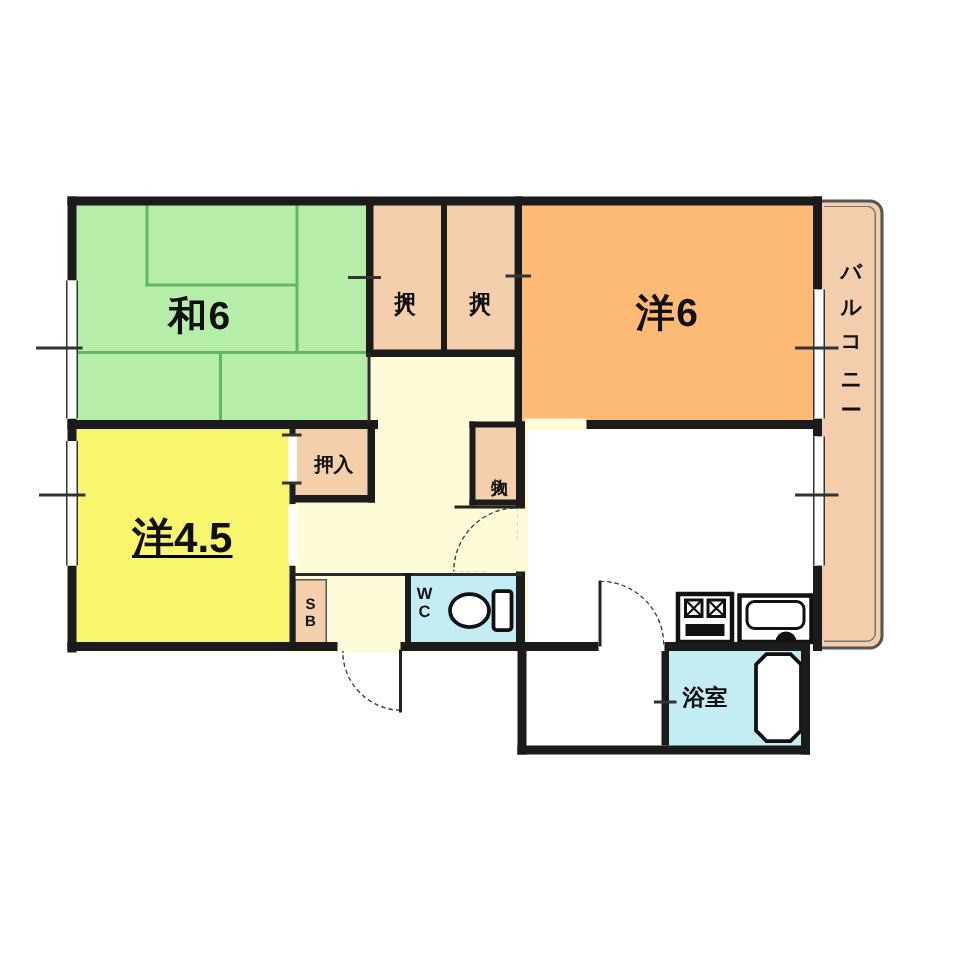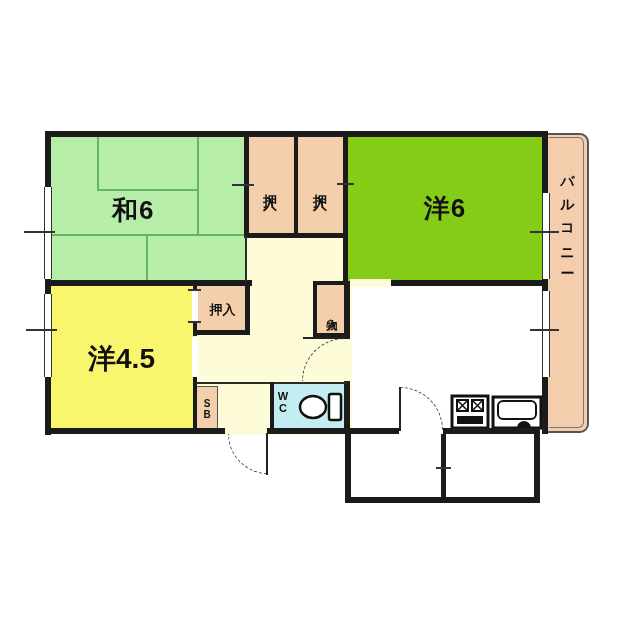--- a/index.html
+++ b/index.html
@@ -42,25 +42,25 @@
   <div class="tat" style="left:146px;top:235px;width:2px;height:50px;"></div>
   <span class="lbl big abs" style="left:112px;top:193px;">和6</span>
 
   <div class="room" style="left: 247px; top: 135px; width: 47px; height: 100px; background-color: rgb(243, 207, 172);">
     <span class="lbl vtxt" style="font-size:14px;letter-spacing:2px;">押入</span>
   </div>
   <div class="room" style="left: 298px; top: 135px; width: 45px; height: 100px; background-color: rgb(243, 207, 172);">
     <span class="lbl vtxt" style="font-size:14px;letter-spacing:2px;">押入</span>
   </div>
 
-  <div class="room" style="left: 345px; top: 133px; width: 200px; height: 150px; background-color: #84cc16;">
+  <div class="room" style="left: 345px; top: 133px; width: 200px; height: 150px; background-color: #fdba74;">
     <span class="lbl big">洋6</span>
   </div>
 
-  <div class="room" style="left: 48px; top: 285px; width: 147px; height: 148px; background-color: rgb(249, 246, 110);">
+  <div class="room" style="left: 48px; top: 285px; width: 147px; height: 148px; background-color: rgb(249, 246, 110); text-decoration: underline;">
     <span class="lbl" style="font-size:28px;">洋4.5</span>
   </div>
 
   <div class="room" style="left: 195px; top: 285px; width: 55px; height: 50px; background-color: rgb(243, 207, 172);">
     <span class="lbl" style="font-size:13px;">押入</span>
   </div>
 
   <div class="room" style="left: 315px; top: 283px; width: 33px; height: 54px; background-color: rgb(243, 207, 172);">
     <span class="lbl vtxt" style="font-size:11px;">物入</span>
   </div>
@@ -75,20 +75,28 @@
     <span class="lbl vlat" style="position:absolute;left:4px;top:6px;font-size:11px;">WC</span>
     <div class="abs" style="left:24px;top:7px;">
       <svg width="48" height="32" viewBox="0 0 48 32">
         <rect x="32" y="3" width="12" height="26" rx="2" fill="#fff" stroke="#111" stroke-width="2.5"></rect>
         <ellipse cx="16" cy="16" rx="13" ry="11" fill="#fff" stroke="#111" stroke-width="2.5"></ellipse>
       </svg>
     </div>
   </div>
 
 
+  <div class="room" style="left: 443px; top: 430px; width: 95px; height: 70px; background-color: rgb(195, 237, 242);">
+    <span class="lbl" style="position:absolute;left:12px;top:26px;font-size:15px;">浴室</span>
+    <div class="abs" style="left:58px;top:4px;">
+      <svg width="36" height="62" viewBox="0 0 36 62">
+        <path d="M10 2 L26 2 L33 9 L33 53 L26 60 L10 60 L3 53 L3 9 Z" fill="#fff" stroke="#111" stroke-width="2.5"></path>
+      </svg>
+    </div>
+  </div>
 
   <div class="abs" style="left:450px;top:394px;">
     <svg width="40" height="36" viewBox="0 0 40 36">
       <rect x="2" y="2" width="36" height="32" fill="#fff" stroke="#111" stroke-width="3"></rect>
       <rect x="7" y="6" width="11" height="11" fill="#fff" stroke="#111" stroke-width="2"></rect>
       <path d="M7 6 L18 17 M18 6 L7 17" stroke="#111" stroke-width="1.5"></path>
       <rect x="22" y="6" width="11" height="11" fill="#fff" stroke="#111" stroke-width="2"></rect>
       <path d="M22 6 L33 17 M33 6 L22 17" stroke="#111" stroke-width="1.5"></path>
       <rect x="7" y="22" width="26" height="8" fill="#111"></rect>
     </svg>

